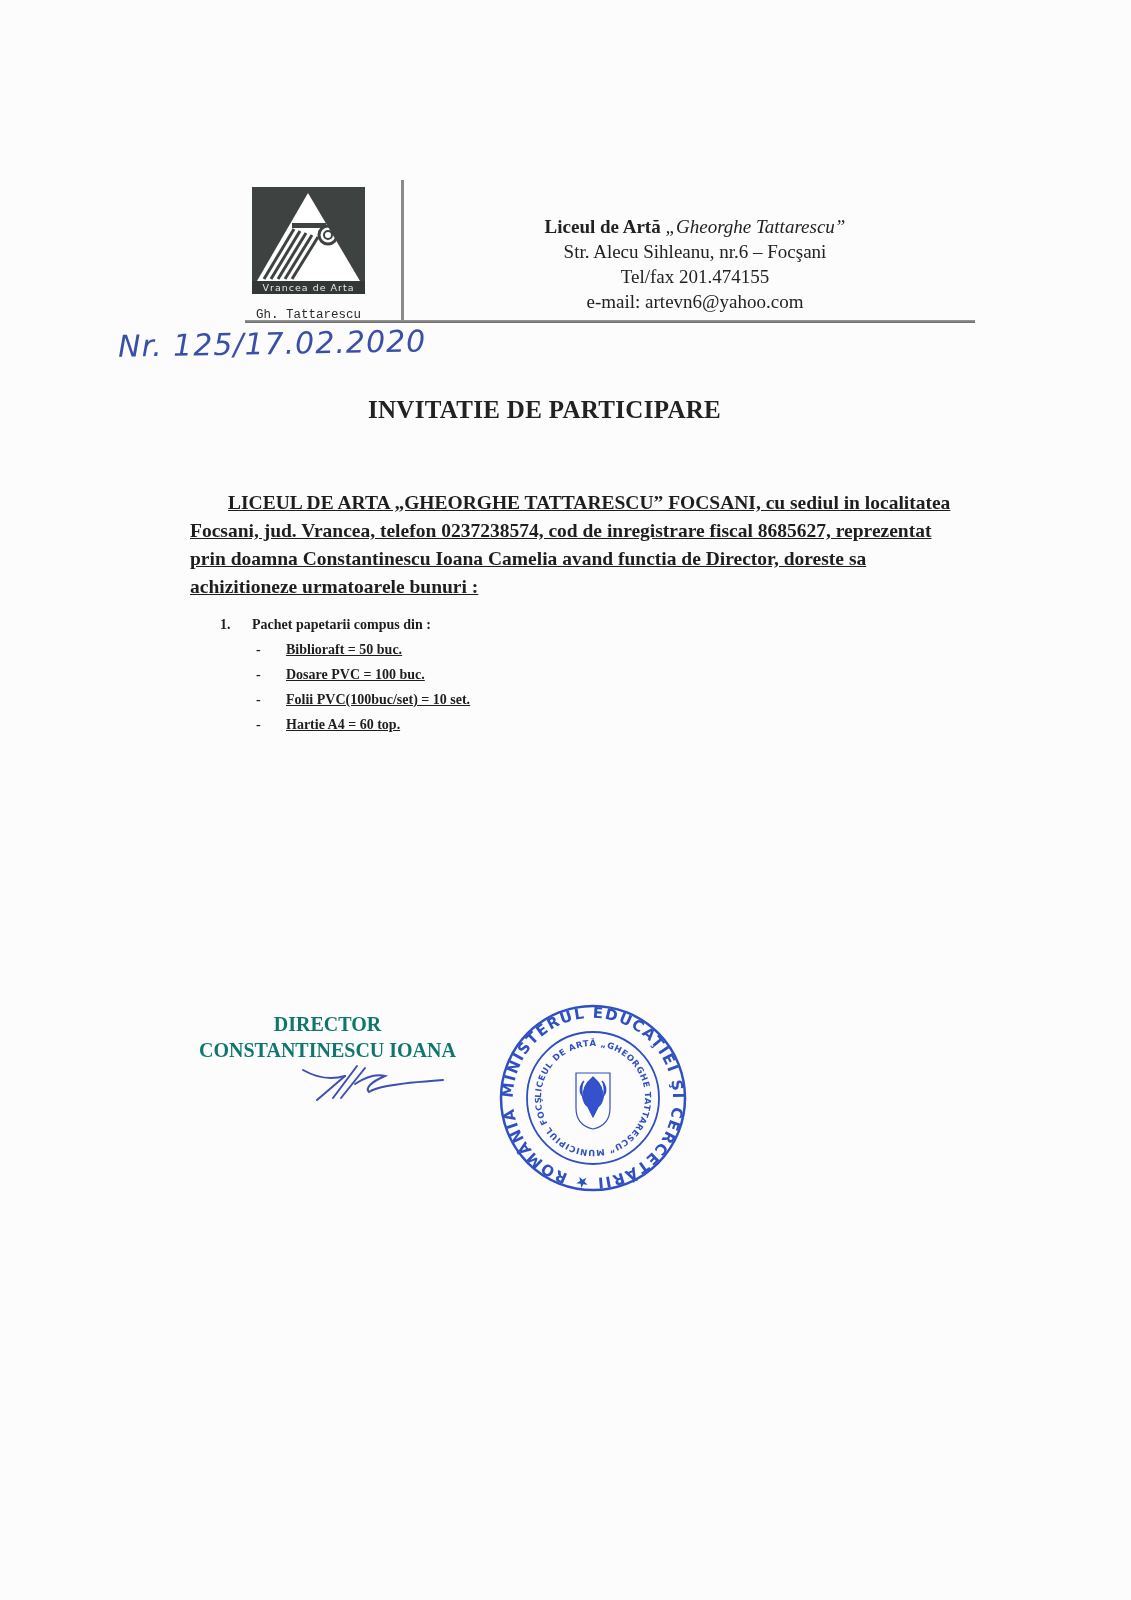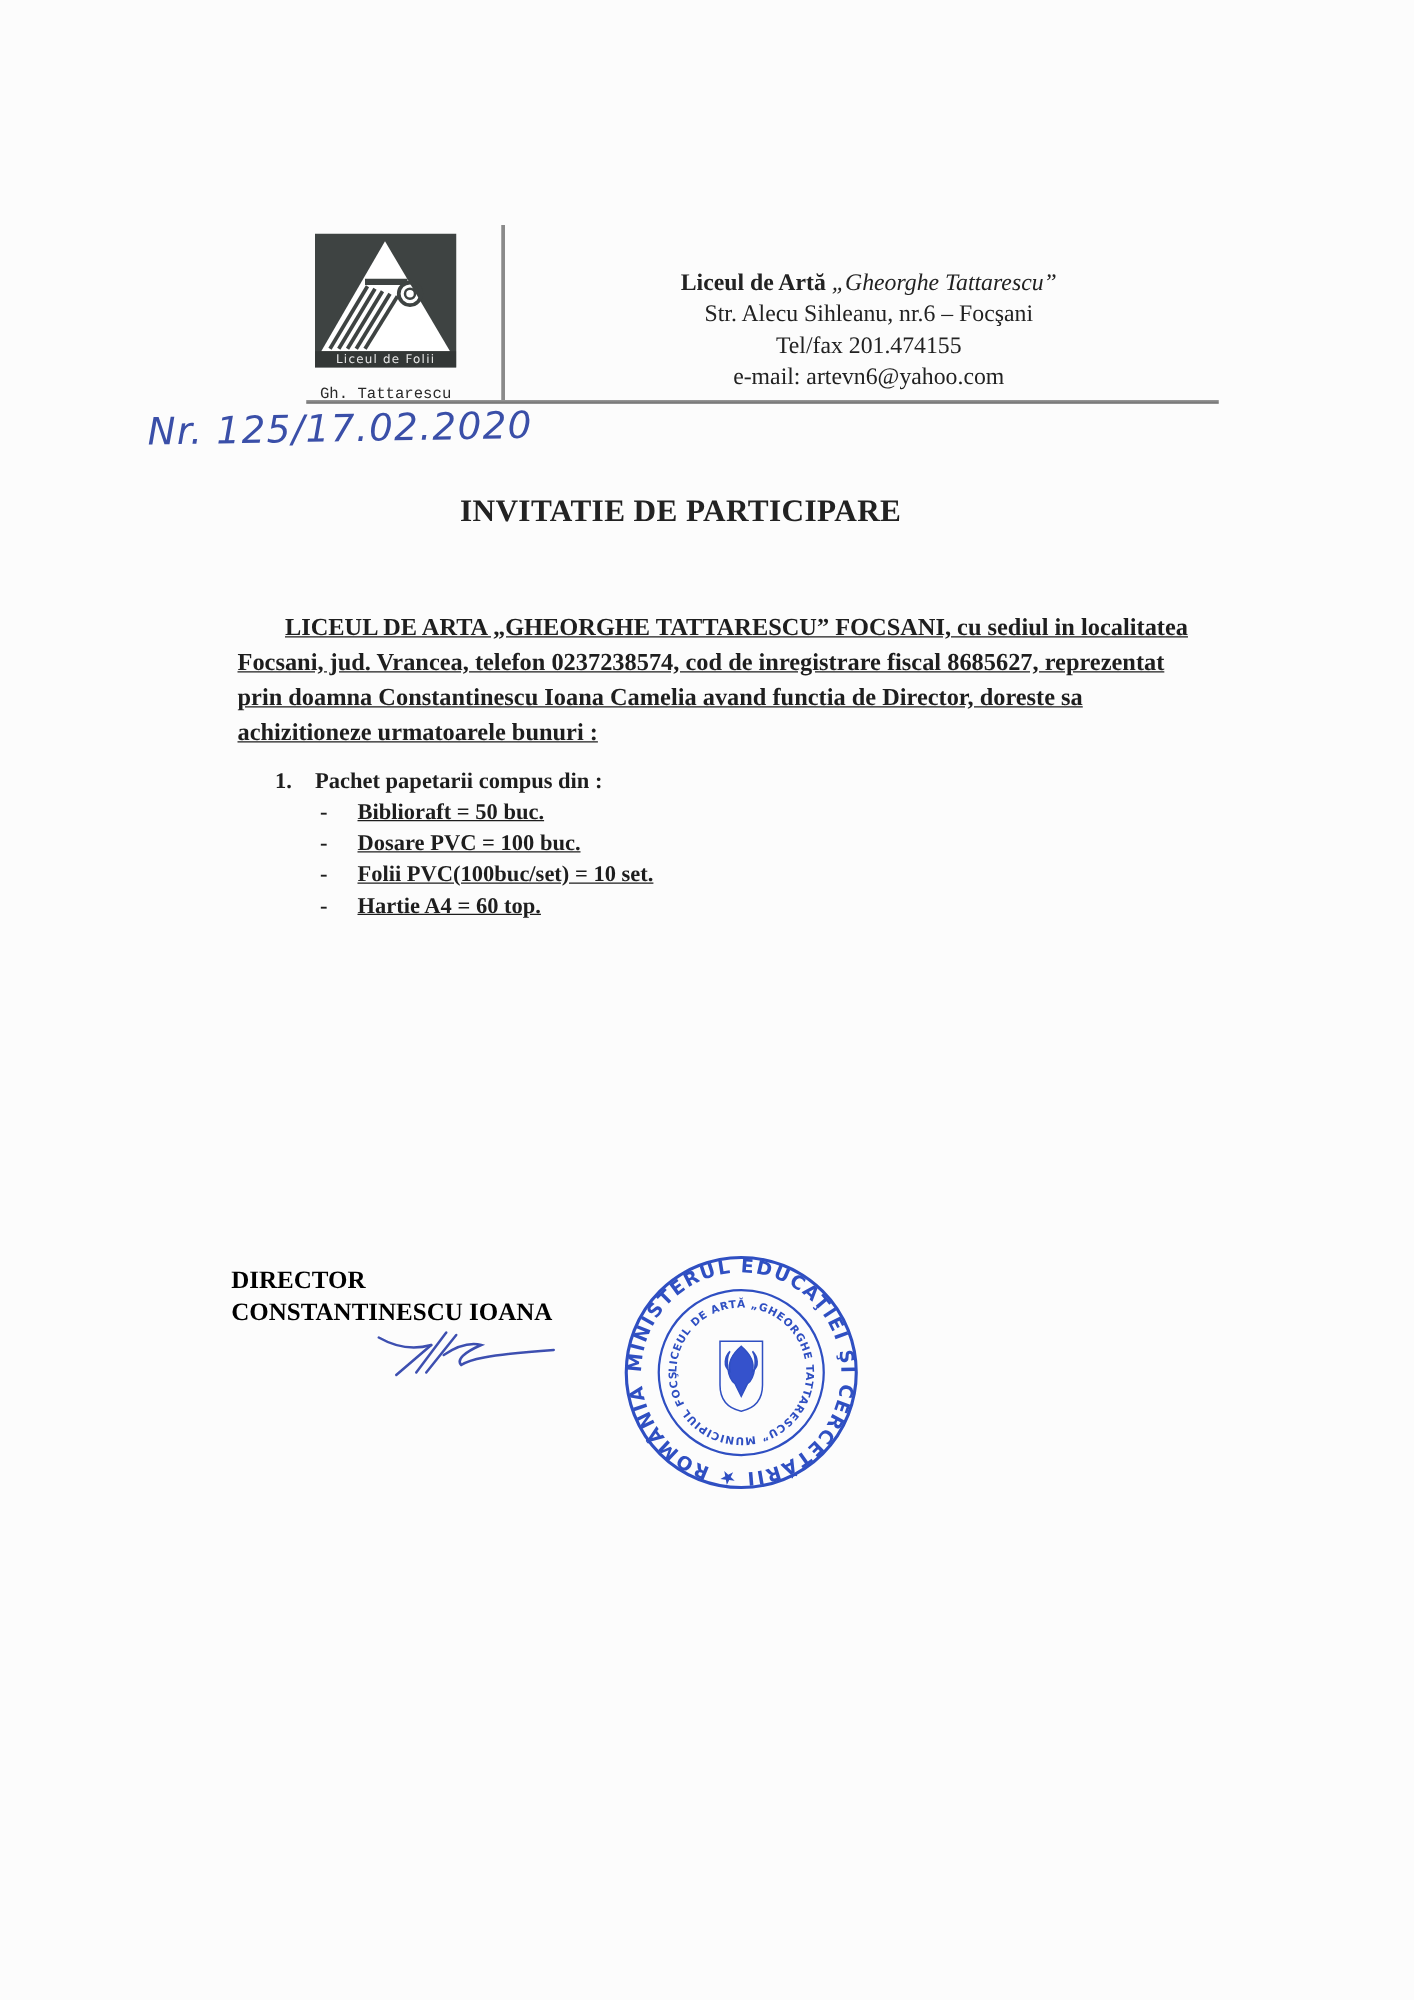--- a/index.html
+++ b/index.html
@@ -65,29 +65,29 @@
     .body-text {
       position: absolute; left: 190px; top: 489px; width: 770px;
       font-weight: bold; font-size: 19.5px; line-height: 28px; color: #1e1e1e;
       font-family: "Liberation Serif", serif;
       text-decoration: underline;
     }
     .body-text .indent { display: inline-block; width: 38px; }
 
     .list {
       position: absolute; left: 220px; top: 612px;
-      font-weight: bold; font-size: 18px; line-height: 25px; color: #1e1e1e;
+      font-weight: bold; font-size: 14px; line-height: 25px; color: #1e1e1e;
     }
     .list .num { display: inline-block; width: 32px; }
     .list .sub { padding-left: 36px; text-decoration: underline; }
     .list .dash { display: inline-block; width: 30px; }
 
     .director {
       position: absolute; left: 185px; top: 1011px; width: 285px;
-      font-weight: bold; font-size: 20px; line-height: 26px; color: #000000;
+      text-align: center; font-weight: bold; font-size: 20px; line-height: 26px; color: #0f766e;
     }
     .signature { position: absolute; left: 295px; top: 1058px; }
 
     .stamp { position: absolute; left: 498px; top: 1003px; }
   </style>
 </head>
 <body>
 
 <div class="page">
 
@@ -99,21 +99,21 @@
           <line x1="12" y1="92" x2="42" y2="42"></line>
           <line x1="19" y1="92" x2="48" y2="44"></line>
           <line x1="26" y1="92" x2="54" y2="46"></line>
           <line x1="33" y1="92" x2="60" y2="48"></line>
           <line x1="40" y1="92" x2="66" y2="50"></line>
         </g>
         <rect x="40" y="36" width="34" height="5" fill="#3e4342"></rect>
         <circle cx="76" cy="48" r="9" fill="none" stroke="#3e4342" stroke-width="3"></circle>
         <circle cx="76" cy="48" r="4" fill="none" stroke="#3e4342" stroke-width="2"></circle>
       </svg>
-      <div class="logo-sub">Liceul de Folii</div>
+      <div class="logo-sub">Vrancea de Arta</div>
     </div>
     <div class="logo-caption">Gh. Tattarescu</div>
   </div>
 
   <div class="header-vline"></div>
   <div class="header-hline"></div>
 
   <div class="inst">
     <div class="name">
       <b>Liceul de Artă</b>

